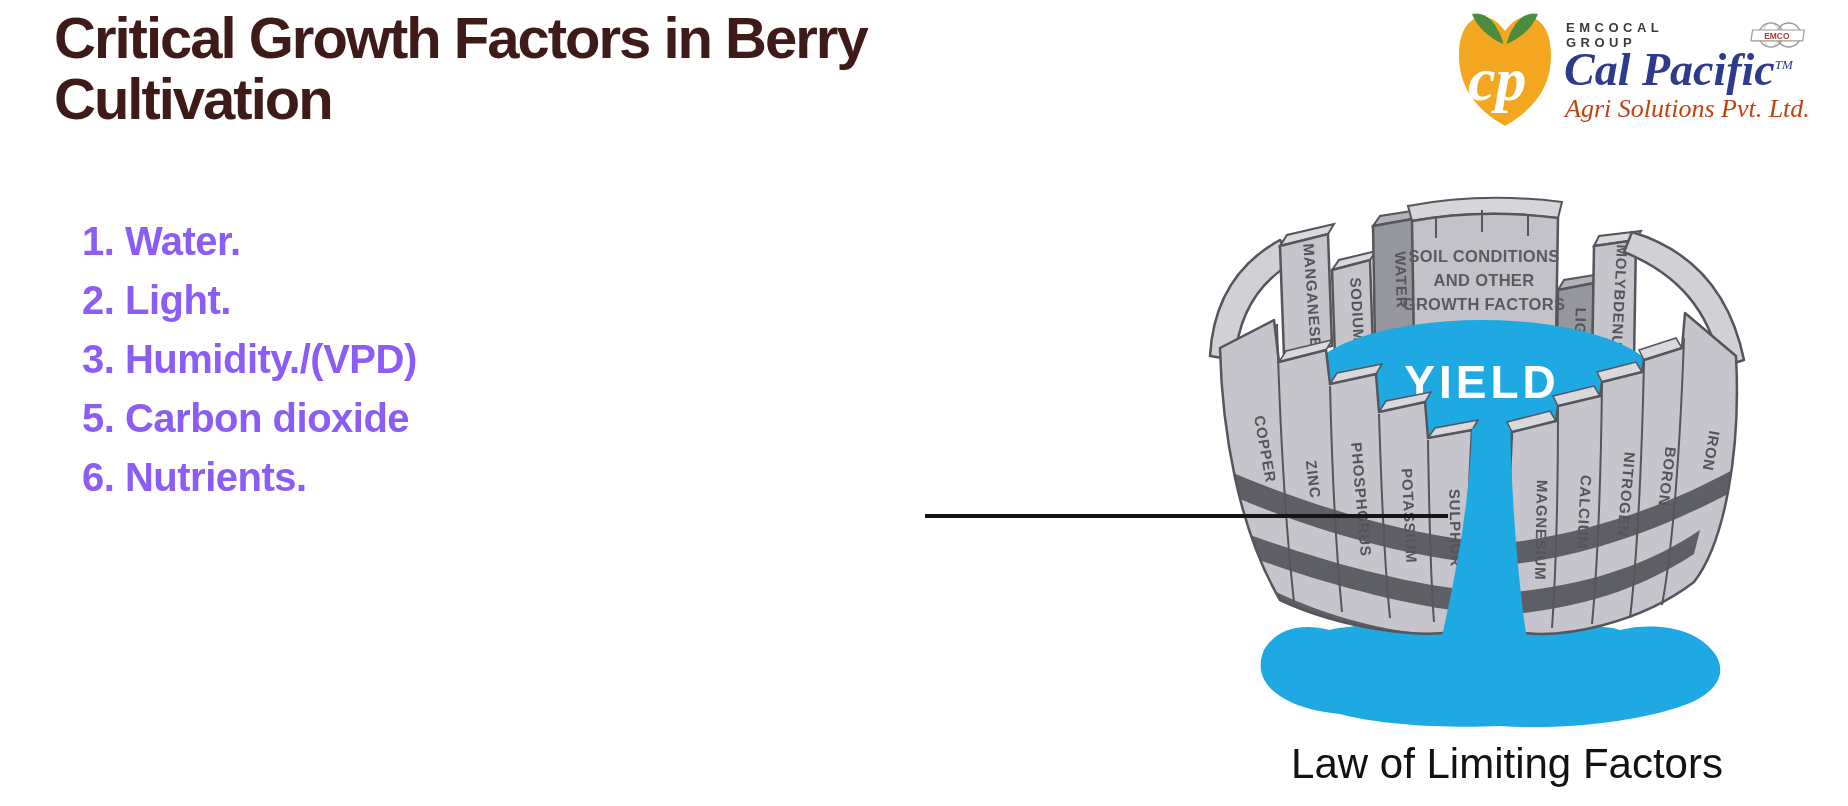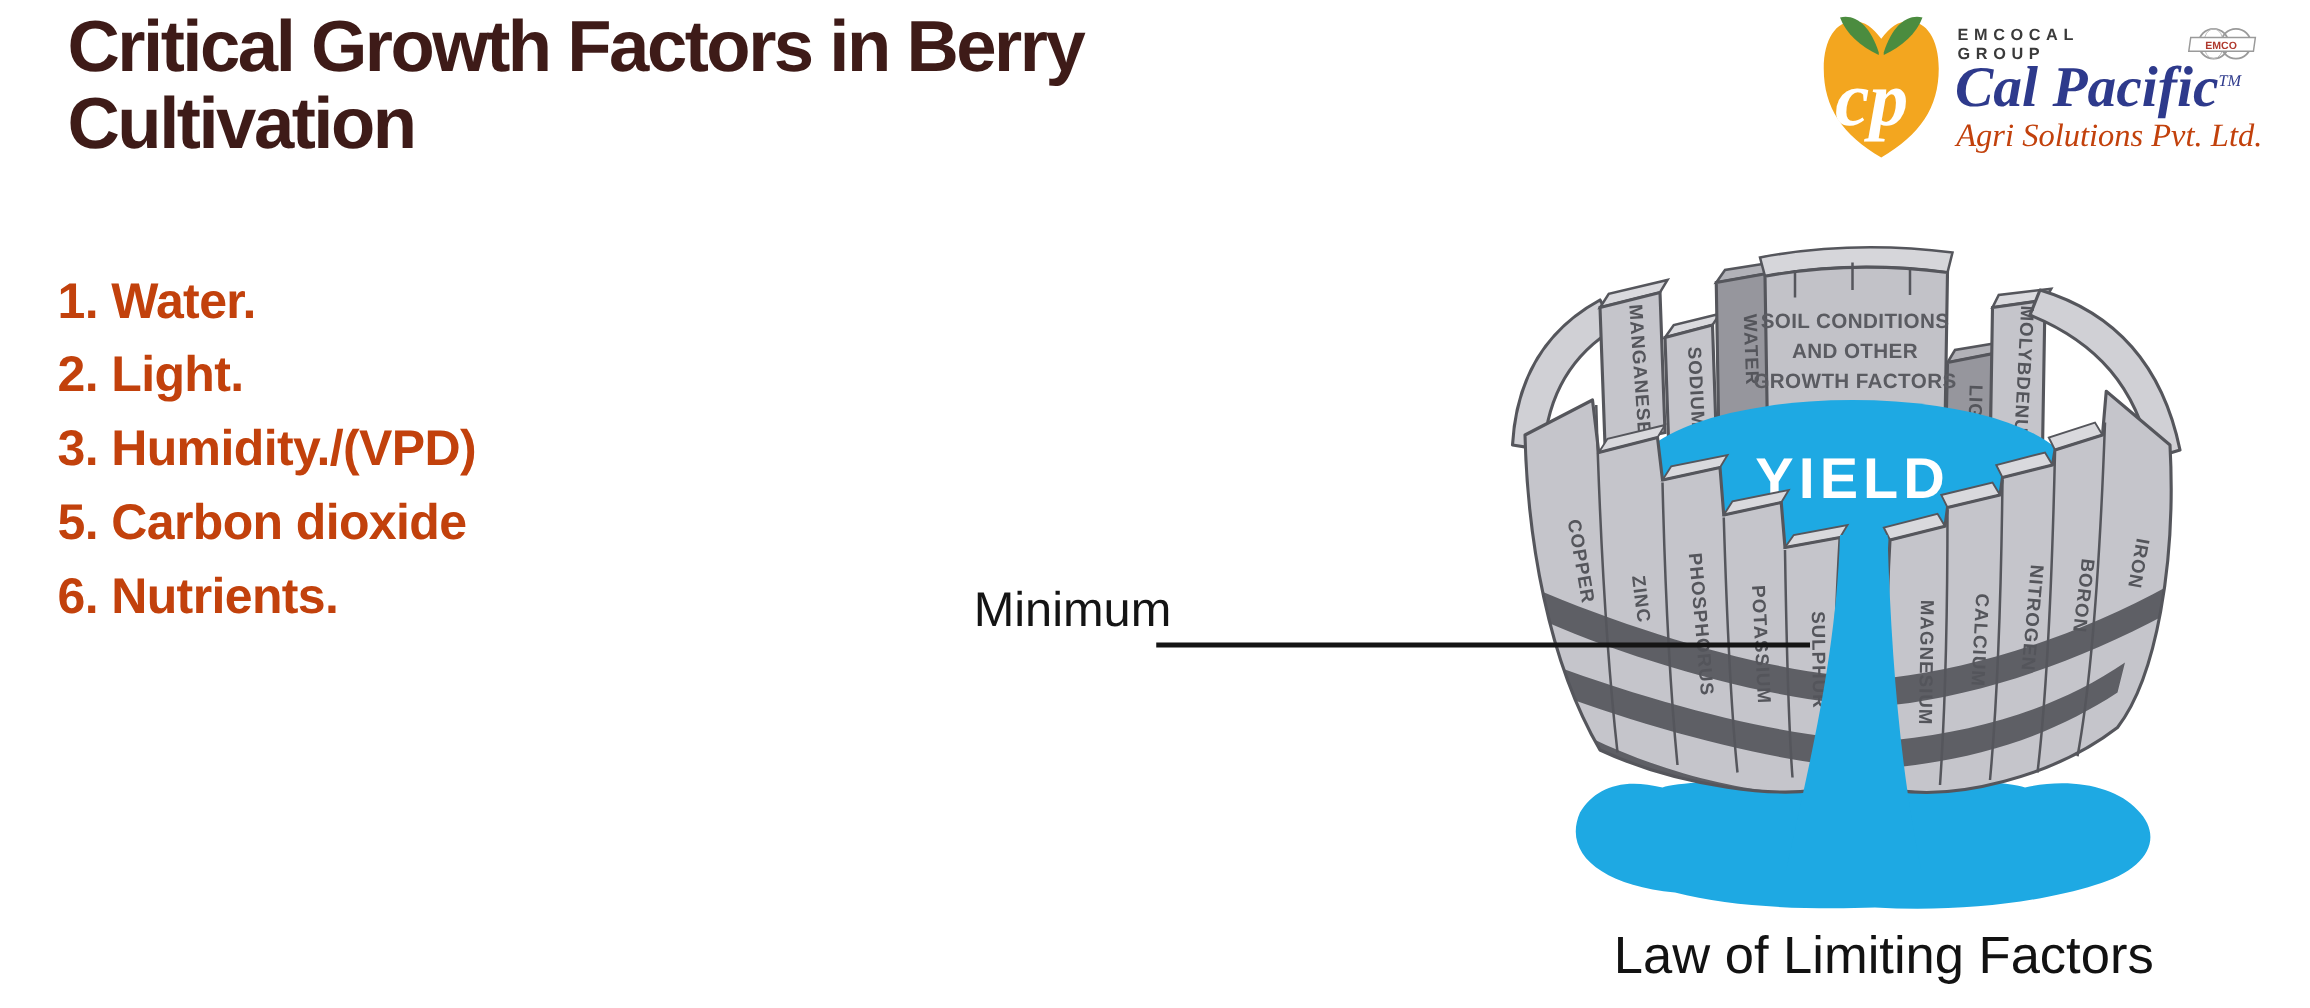--- a/index.html
+++ b/index.html
@@ -2,21 +2,21 @@
 <html><head>
 <meta charset="utf-8">
 <style>
   html,body{margin:0;padding:0;background:#fff;}
   #page{position:relative;width:1848px;height:806px;background:#ffffff;overflow:hidden;
         font-family:"Liberation Sans","DejaVu Sans",sans-serif;}
   .abs{position:absolute;}
   #title{left:54px;top:8px;width:1010px;font-size:58px;line-height:1.05;font-weight:bold;
          letter-spacing:-2px;color:#3e1b18;}
   #factors{left:46px;top:212px;list-style:none;margin:0;padding:0;}
-  #factors li{font-size:40px;line-height:59px;font-weight:bold;color:#c2410c;letter-spacing:-0.5px;}
+  #factors li{font-size:40px;line-height:59px;font-weight:bold;color:#8b5cf6;letter-spacing:-0.5px;margin-left:36px;}
   
   #logo{left:1452px;top:6px;width:360px;height:125px;}
   #logo-icon{position:absolute;left:0;top:2px;}
   #logo-group-row{position:absolute;left:114px;top:14px;display:flex;align-items:flex-start;gap:8px;}
   #logo-group{font-size:13px;font-weight:bold;letter-spacing:4.5px;color:#3a3a3a;}
   #logo-brand{position:absolute;left:112px;top:37px;font-family:"Liberation Serif","DejaVu Serif",serif;
               font-style:italic;font-weight:bold;font-size:46px;color:#2e3a8c;}
   #logo-brand sup{font-size:13px;font-weight:normal;letter-spacing:0;}
   #logo-sub{position:absolute;left:113px;top:88px;font-family:"Liberation Serif","DejaVu Serif",serif;
             font-style:italic;font-size:26px;color:#c2410c;}
@@ -159,19 +159,18 @@
       <text class="stave-label" transform="translate(399,362) rotate(93)">CALCIUM</text>
       <text class="stave-label" transform="translate(441,344) rotate(95)">NITROGEN</text>
       <text class="stave-label" transform="translate(482,326) rotate(97)">BORON</text>
       <text class="stave-label" transform="translate(526,300) rotate(100)">IRON</text>
     </g>
 
     <path d="M292,278 L330,278 C333,380 341,470 357,546 L249,546 C265,470 289,380 292,278 Z" fill="#1ea9e3"></path>
   </svg>
 
   <div class="abs" id="annotation">
-    <div>Minimum</div>
   </div>
   <div class="abs" id="pointer-line"></div>
 
   <div class="abs" id="caption">Law of Limiting Factors</div>
 
 </div>
 
 </body></html>

